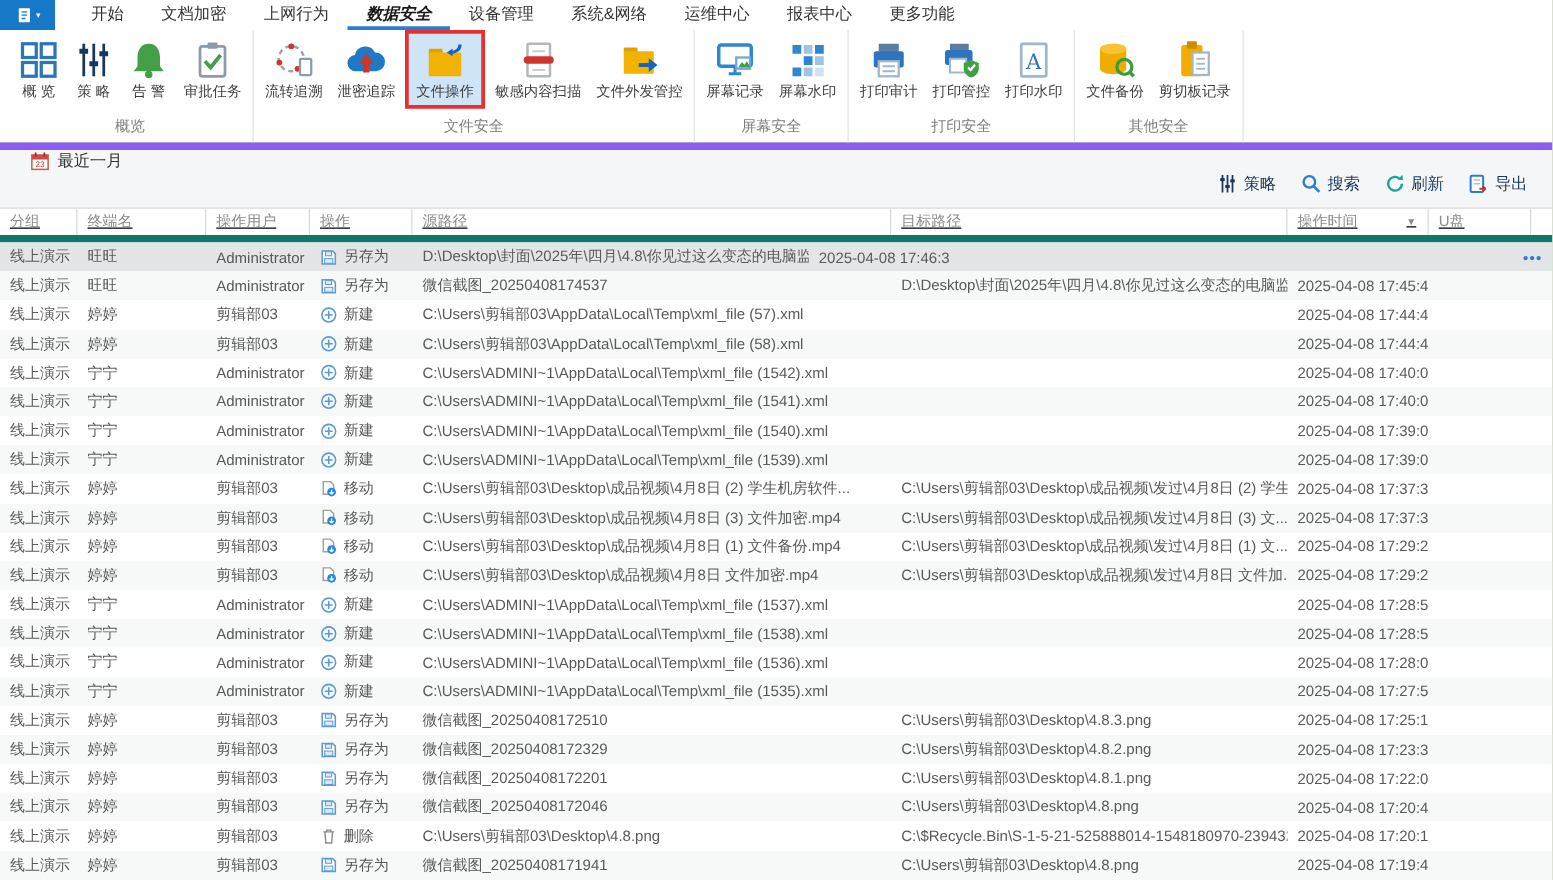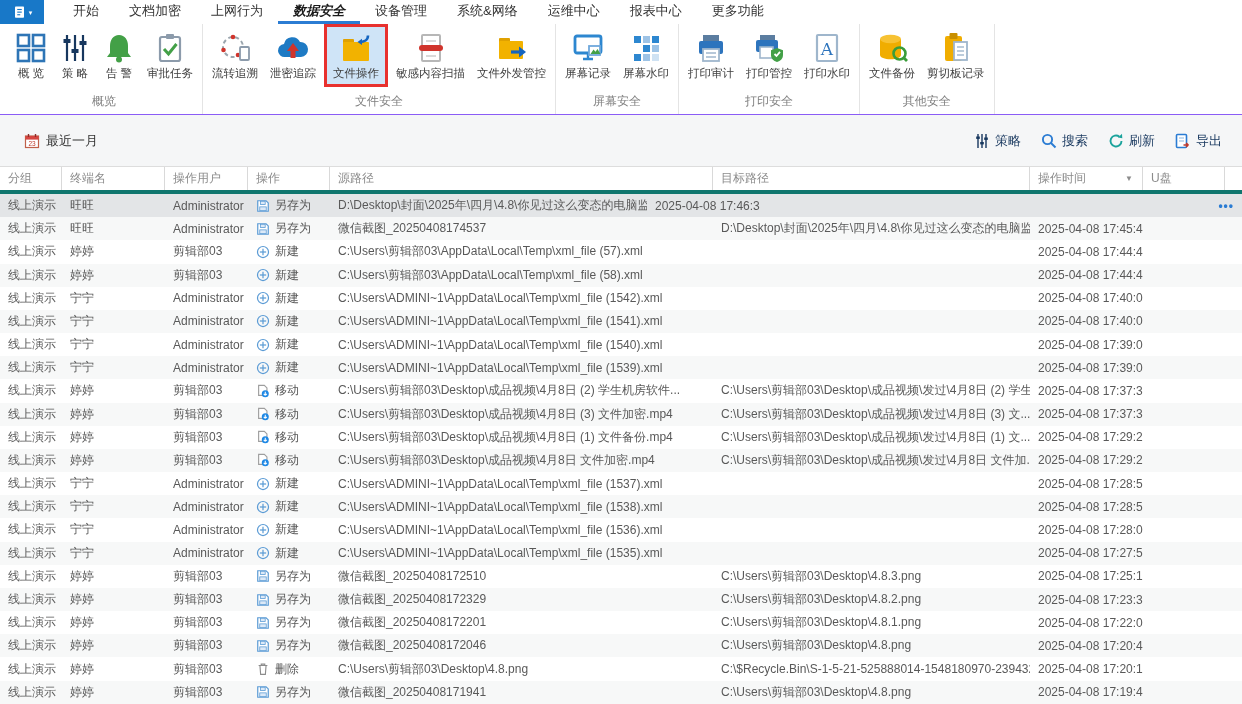--- a/index.html
+++ b/index.html
@@ -17,28 +17,28 @@
   
   .ribbon{height:90px;display:flex;align-items:stretch;padding-left:6px;background:#fff;}
   .rgroup{display:flex;flex-direction:column;border-right:1px solid #e4e4e4;padding:0 3px;}
   .ritems{display:flex;align-items:flex-start;flex:1;padding-top:3px;}
   .rlabel{text-align:center;font-size:12px;color:#7f7f7f;padding:0 0 4px;white-space:nowrap;}
   .ritem{display:flex;flex-direction:column;align-items:center;gap:2px;padding:5px 6px 3px;font-size:11.5px;color:#404040;cursor:pointer;white-space:nowrap;position:relative;}
   .ritem .icon{width:32px;height:32px;display:block;}
   .ritem .icon svg{width:100%;height:100%;display:block;}
   .ritem.hl{background:#cfe4f7;box-shadow:0 0 0 3px #e8312e;margin:0 5px;z-index:2;}
   
-  .toolbar{height:53px;background:#f5f6f7;border-top:1px solid #8b5cf6;border-bottom:1px solid #dddddd;display:flex;align-items:center;}
+  .toolbar{height:53px;background:#f5f6f7;border-top:6px solid #8b5cf6;border-bottom:1px solid #dddddd;display:flex;align-items:flex-start;flex-direction:column;}
   .datefilter{display:flex;align-items:center;gap:6px;margin-left:24px;font-size:13px;color:#333;cursor:pointer;}
   .datefilter .icon,.taction .icon{width:16px;height:16px;display:block;}
   .datefilter .icon svg,.taction .icon svg{width:100%;height:100%;display:block;}
   .tactions{margin-left:auto;margin-right:20px;display:flex;align-items:center;gap:20px;}
   .taction{display:flex;align-items:center;gap:5px;font-size:13px;color:#17375e;cursor:pointer;}
   
-  .thead{height:27px;display:flex;background:#fff;border-bottom:4px solid #0f766e;}
+  .thead{height:27px;display:flex;background:#fff;border-bottom:6px solid #0f766e;text-decoration:underline;}
   .hcell{display:flex;align-items:center;padding-left:8px;font-size:12px;color:#8c8c8c;border-right:1px solid #d9d9d9;overflow:hidden;white-space:nowrap;cursor:pointer;}
   .hcell.cf{border-right:none;}
   .hcaret{margin-left:auto;margin-right:9px;font-size:8px;color:#8c8c8c;}
   .tbody{background:#fff;}
   .trow{height:23.18px;display:flex;align-items:center;font-size:12px;color:#595959;cursor:pointer;}
   .trow.alt{background:#f7f8f8;}
   .trow.sel{background:#e3e5e7;}
   .cell{padding-left:8px;overflow:hidden;white-space:nowrap;height:100%;display:flex;align-items:center;}
   .opcell .icon{width:14px;height:14px;margin-right:5px;flex:0 0 auto;}
   .opcell .icon svg{width:100%;height:100%;display:block;}

